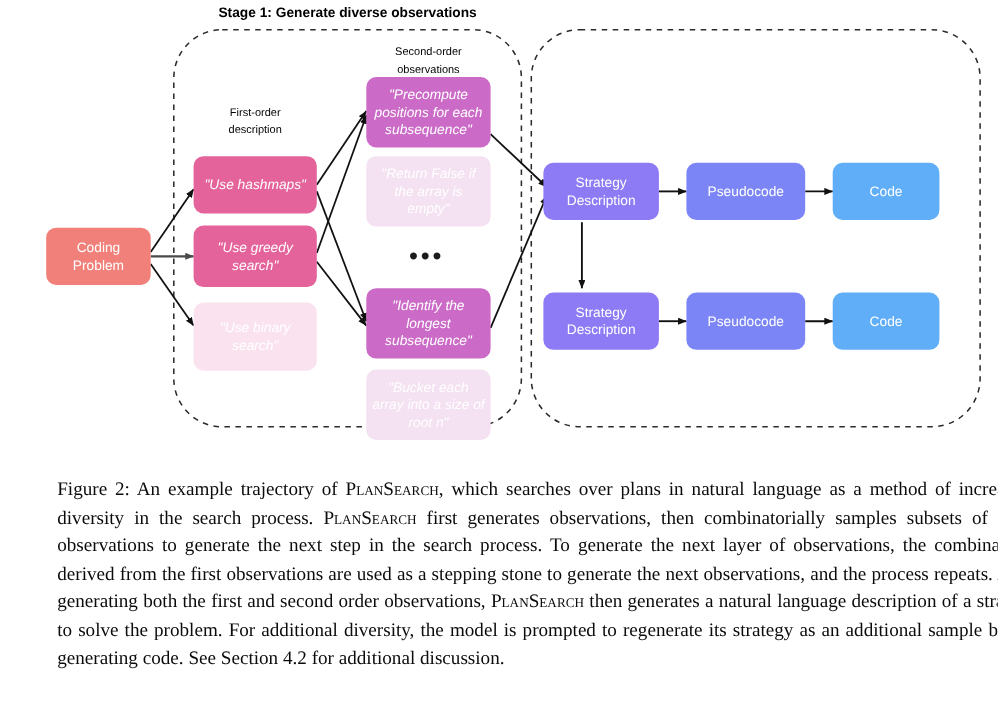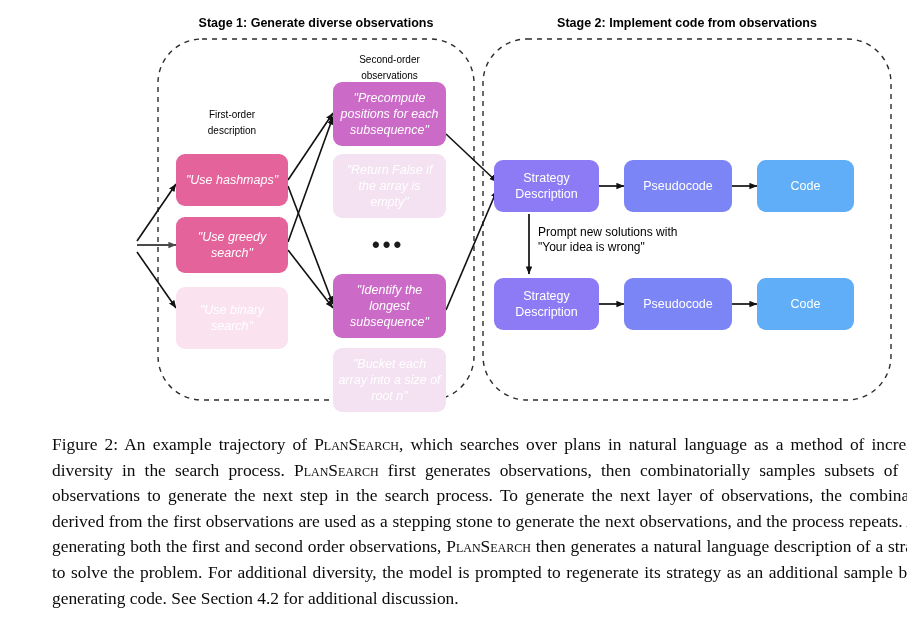--- a/index.html
+++ b/index.html
@@ -18,21 +18,21 @@
   #figure-root {
     position: absolute;
     left: 0; top: 0;
     width: 907px;
     height: 637px;
   }
 
   
   #diagram {
     position: absolute;
-    left: 0; top: 12px;
+    left: 0; top: 0;
     width: 870px;
     height: 420px;
   }
   #diagram-svg {
     position: absolute;
     left: 0; top: 0;
     width: 907px;
     height: 420px;
   }
 
@@ -164,27 +164,27 @@
         <path d="M529,202 L529,262" fill="none" stroke="#111111" stroke-width="1.7" marker-end="url(#arrowBlack)"></path>
       </g>
 
       <g>
         <path d="M599,292 L624,292" fill="none" stroke="#111111" stroke-width="1.7" marker-end="url(#arrowBlack)"></path>
         <path d="M732,292 L757,292" fill="none" stroke="#111111" stroke-width="1.7" marker-end="url(#arrowBlack)"></path>
       </g>
     </svg>
 
     <div class="stage-title" style="left:158px; top:4px; width:316px;">Stage 1: Generate diverse observations</div>
-    <div class="stage-title" style="left:483px; top:4px; width:408px;">Stage 2: Implement code from observations</div>
 
     <div class="col-label" style="left:176px; top:95px; width:112px;">First-order
 description</div>
     <div class="col-label" style="left:333px; top:40px; width:113px;">Second-order
 observations</div>
 
+    <div class="node" style="left:42px; top:207px; width:95px; height:52px; background:#F08079;">Coding Problem</div>
 
     <div class="node obs" style="left:176px; top:142px; width:112px; height:52px; background:#E5639B;">"Use hashmaps"</div>
     <div class="node obs" style="left:176px; top:205px; width:112px; height:56px; background:#E5639B;">"Use greedy
 search"</div>
     <div class="node obs faded" style="left:176px; top:275px; width:112px; height:62px; background:#FAE3EF;">"Use binary
 search"</div>
 
     <div class="node obs" style="left:333px; top:70px; width:113px; height:64px; background:#CB6BC7;">"Precompute
 positions for each
 subsequence"</div>
@@ -198,22 +198,20 @@
 array into a size
 of root n"</div>
 
     <div class="ellipsis" style="left:372px; top:222px;">•••</div>
 
     <div class="node" style="left:494px; top:148px; width:105px; height:52px; background:#8C7BF5;">Strategy
 Description</div>
     <div class="node" style="left:624px; top:148px; width:108px; height:52px; background:#7B85F5;">Pseudocode</div>
     <div class="node" style="left:757px; top:148px; width:97px; height:52px; background:#5FAEF7;">Code</div>
 
-    <div class="edge-label" style="left:538px; top:213px; width:220px;">Prompt new solutions with
-"Your idea is wrong"</div>
 
     <div class="node" style="left:494px; top:266px; width:105px; height:52px; background:#8C7BF5;">Strategy
 Description</div>
     <div class="node" style="left:624px; top:266px; width:108px; height:52px; background:#7B85F5;">Pseudocode</div>
     <div class="node" style="left:757px; top:266px; width:97px; height:52px; background:#5FAEF7;">Code</div>
 
   </div>
 
   <div id="caption"><span>Figure 2: An example trajectory of </span><span class="sc">PlanSearch</span><span>, which searches over plans in natural language as a method of increasing diversity in the search process. </span><span class="sc">PlanSearch</span><span> first generates observations, then combinatorially samples subsets of these observations to generate the next step in the search process. To generate the next layer of observations, the combinations derived from the first observations are used as a stepping stone to generate the next observations, and the process repeats. After generating both the first and second order observations, </span><span class="sc">PlanSearch</span><span> then generates a natural language description of a strategy to solve the problem. For additional diversity, the model is prompted to regenerate its strategy as an additional sample before generating code. See Section 4.2 for additional discussion.</span></div>
 

